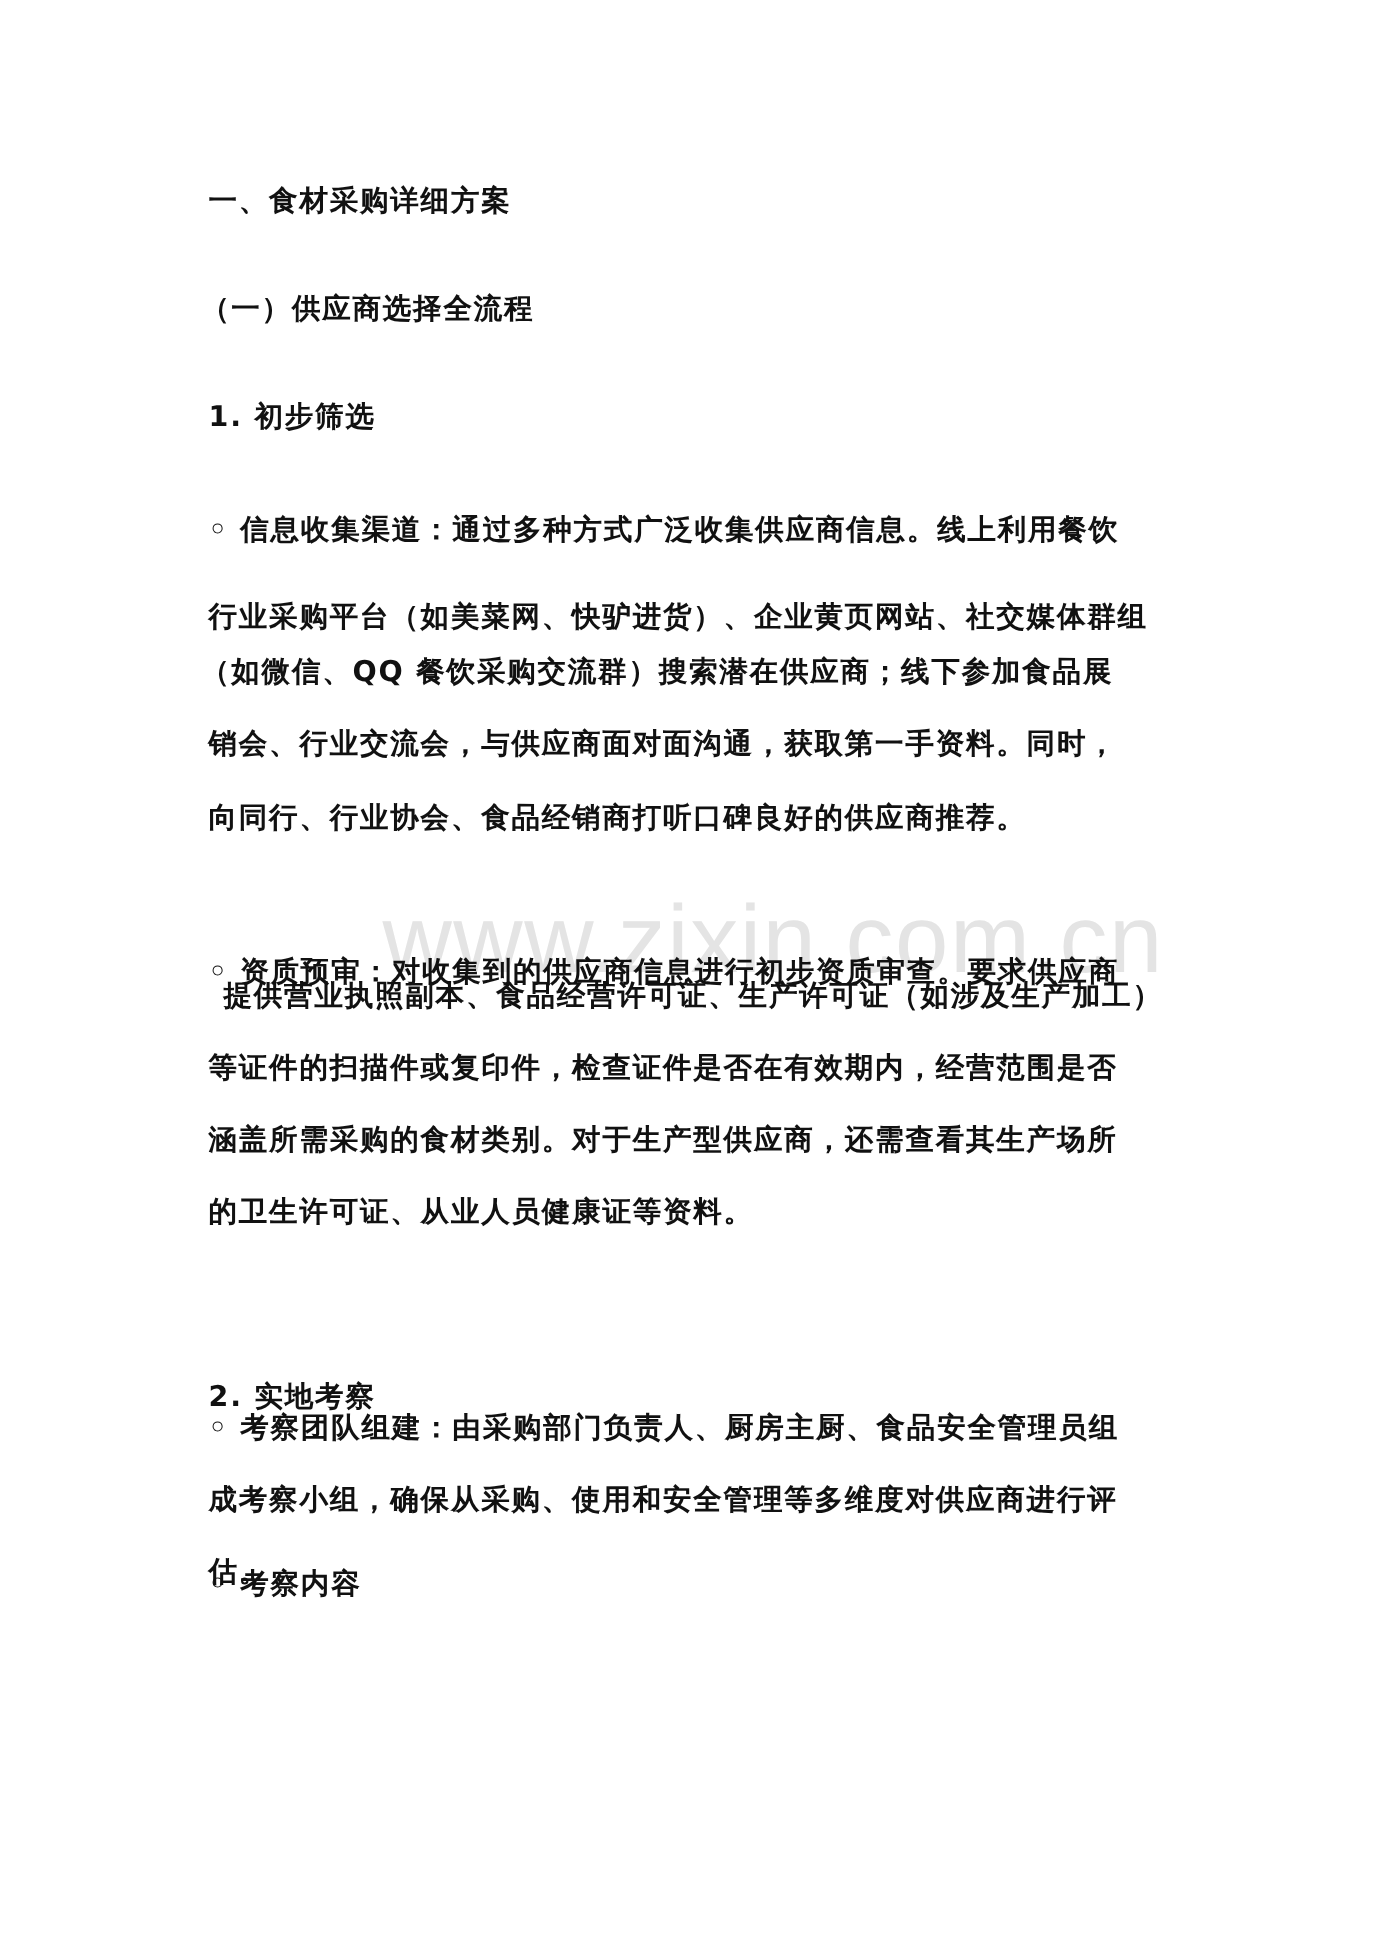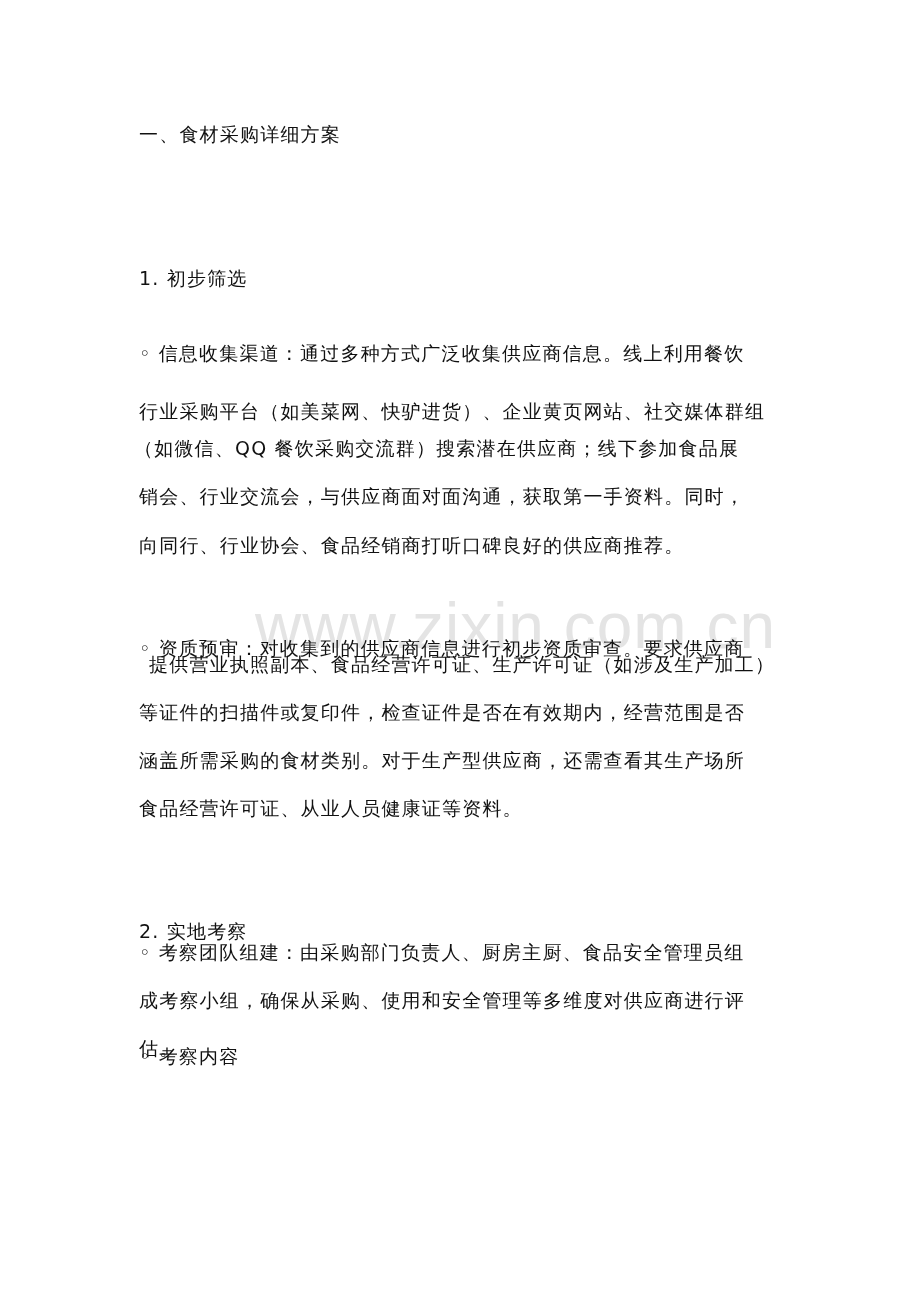--- a/index.html
+++ b/index.html
@@ -42,50 +42,52 @@
       white-space: nowrap;
       z-index: 0;
     }
     .text-layer {
       position: absolute;
       left: 0;
       top: 0;
       z-index: 1;
       width: 920px;
       height: 1302px;
+      font-weight: bold;
     }
   </style>
 </head>
 <body>
 
 <div class="page">
 
   <div class="watermark">www.zixin.com.cn</div>
 
   <div class="text-layer">
 
     <div class="line" style="top:122px;">一、食材采购详细方案</div>
 
+    <div class="line" style="top:194px; left:134px;">（一）供应商选择全流程</div>
 
     <div class="line" style="top:266px;">1. 初步筛选</div>
 
     <div>
       <div class="line" style="top:341px;">◦ 信息收集渠道：通过多种方式广泛收集供应商信息。线上利用餐饮</div>
       <div class="line" style="top:399px;">行业采购平台（如美菜网、快驴进货）、企业黄页网站、社交媒体群组</div>
       <div class="line" style="top:436px; left:134px;">（如微信、QQ 餐饮采购交流群）搜索潜在供应商；线下参加食品展</div>
       <div class="line" style="top:484px;">销会、行业交流会，与供应商面对面沟通，获取第一手资料。同时，</div>
       <div class="line" style="top:533px;">向同行、行业协会、食品经销商打听口碑良好的供应商推荐。</div>
     </div>
 
     <div>
       <div class="line" style="top:636px;">◦ 资质预审：对收集到的供应商信息进行初步资质审查。要求供应商</div>
       <div class="line" style="top:652px;margin-left:10px;">提供营业执照副本、食品经营许可证、生产许可证（如涉及生产加工）</div>
       <div class="line" style="top:700px;">等证件的扫描件或复印件，检查证件是否在有效期内，经营范围是否</div>
       <div class="line" style="top:748px;">涵盖所需采购的食材类别。对于生产型供应商，还需查看其生产场所</div>
-      <div class="line" style="top:796px;">食品经营许可证、从业人员健康证等资料。</div>
+      <div class="line" style="top:796px;">的卫生许可证、从业人员健康证等资料。</div>
     </div>
 
     <div class="line" style="top:919px;">2. 实地考察</div>
 
     <div>
       <div class="line" style="top:940px;">◦ 考察团队组建：由采购部门负责人、厨房主厨、食品安全管理员组</div>
       <div class="line" style="top:988px;">成考察小组，确保从采购、使用和安全管理等多维度对供应商进行评</div>
       <div class="line" style="top:1036px;">估。</div>
     </div>
 

